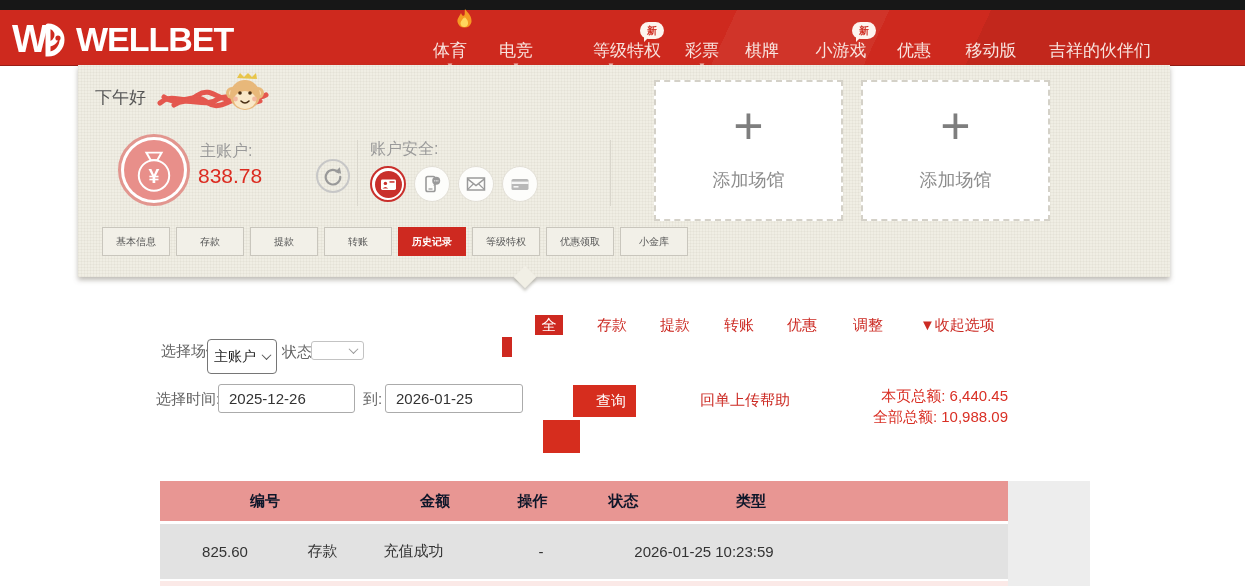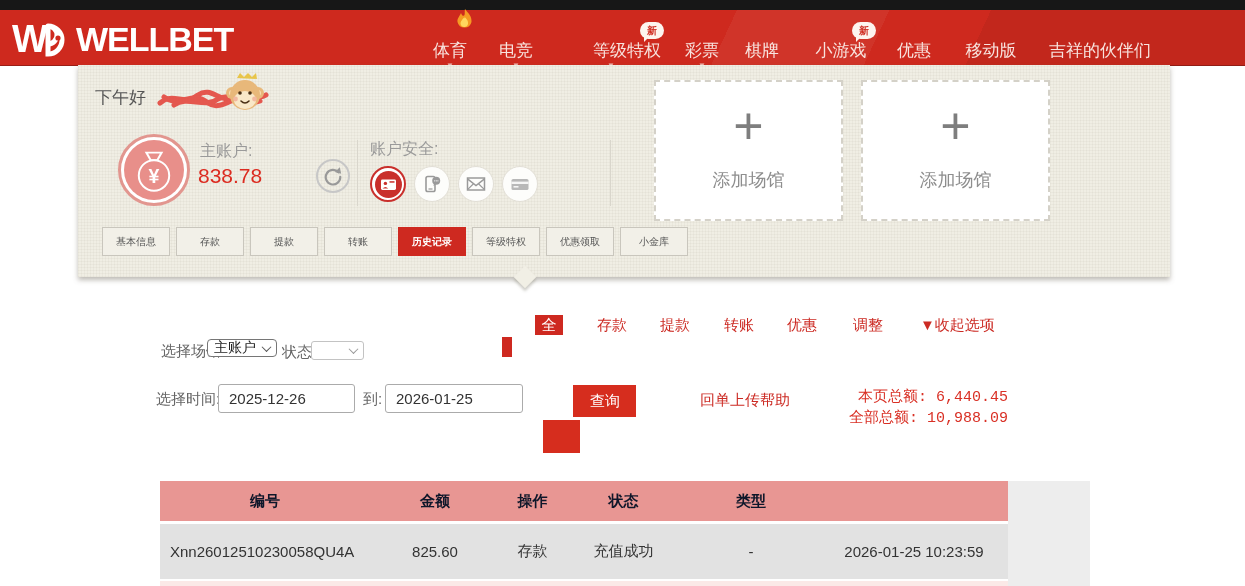--- a/index.html
+++ b/index.html
@@ -106,35 +106,35 @@
   }
   .collapse-opts { left:920px; top:316px; font-size:15px; color:#cc2b24; cursor:pointer; }
   .red-bar { left:502px; top:337px; width:10px; height:20px; background:#ce2920; }
   .red-btn-sq { left:543px; top:420px; width:37px; height:33px; background:#d62d1e; cursor:pointer; }
 
   .flabel { font-size:15px; color:#666; }
   .selectbox {
     display:flex; align-items:center; justify-content:space-between;
     background:#fff; cursor:pointer; padding:0 6px;
   }
-  .sel-venue { left:207px; top:339px; width:70px; height:18px; border:1px solid #767676; border-radius:4px; font-size:14px; color:#222;font-family:Liberation Mono, monospace; }
+  .sel-venue { left:207px; top:339px; width:70px; height:35px; border:1px solid #767676; border-radius:4px; font-size:14px; color:#222;font-family:Liberation Mono, monospace; }
   .sel-status { left:311px; top:341px; width:53px; height:19px; border:1px solid #c3c3c3; border-radius:3px; font-size:13px; color:#888; }
   .chev { width:7px; height:7px; border-right:1.8px solid #555; border-bottom:1.8px solid #555; transform:rotate(45deg) translate(-1px,-1px); }
   .chev.light { border-color:#999; }
 
   .date-input {
     top:384px; height:29px; background:#fff; border:1px solid #ababab; border-radius:3px;
     font-size:15px; color:#333; line-height:27px; padding-left:10px;
   }
   .search-btn {
     left:573px; top:385px; width:63px; height:32px; background:#d62d1e;
-    color:#fff; font-size:15px; text-align:right; line-height:32px; padding-right:16px; cursor:pointer;
+    color:#fff; font-size:15px; text-align:right; line-height:32px; padding-right:10px; cursor:pointer;
   }
   .receipt-help { left:700px; top:391px; font-size:15px; color:#cc2b24; cursor:pointer; }
-  .total-line { width:180px; text-align:right; font-size:15px; color:#d93025;font-family:Liberation Mono, monospace; }
+  .total-line { width:180px; text-align:right; font-size:15px; color:#d93025; }
 
   
   .tbl { left:160px; top:481px; width:848px; }
   .tbl-row { display:flex; width:848px; }
   .tbl-head { height:40px; background:#e89693; color:#0f172a; font-weight:bold; font-size:15px; align-items:center; }
   .tbl-head .cell { text-align:center; }
   .tbl-data { margin-top:3px; height:55px; background:#e2e2e2; color:#333; font-size:15px; align-items:center; }
   .tbl-data .cell { text-align:center; }
   .cell.c1 { width:210px; } .cell.c2 { width:130px; } .cell.c3 { width:65px; }
   .cell.c4 { width:117px; } .cell.c5 { width:138px; } .cell.c6 { width:188px; }
@@ -330,21 +330,20 @@
 
 <div class="abs tbl">
   <div class="tbl-row tbl-head">
     <div class="cell c1">编号</div>
     <div class="cell c2">金额</div>
     <div class="cell c3">操作</div>
     <div class="cell c4">状态</div>
     <div class="cell c5">类型</div>
   </div>
   <div class="tbl-row tbl-data">
-    <div class="cell c1">Xnn26012510230058QU4A</div>
     <div class="cell c2">825.60</div>
     <div class="cell c3">存款</div>
     <div class="cell c4">充值成功</div>
     <div class="cell c5">-</div>
     <div class="cell c6">2026-01-25 10:23:59</div>
   </div>
   <div class="tbl-pink"></div>
 </div>
 <div class="abs side-strip"></div>
 

